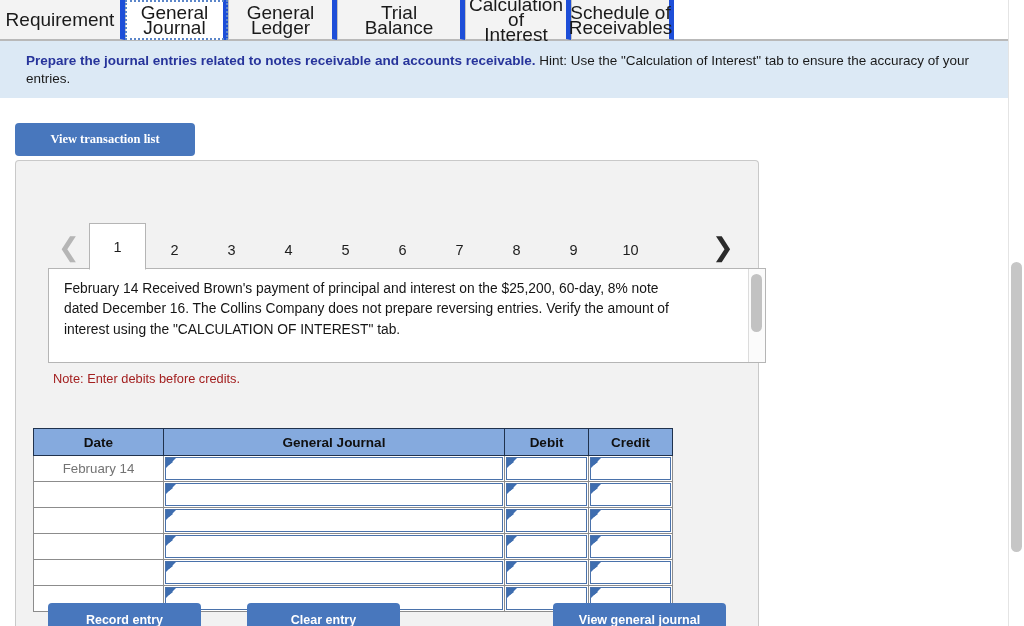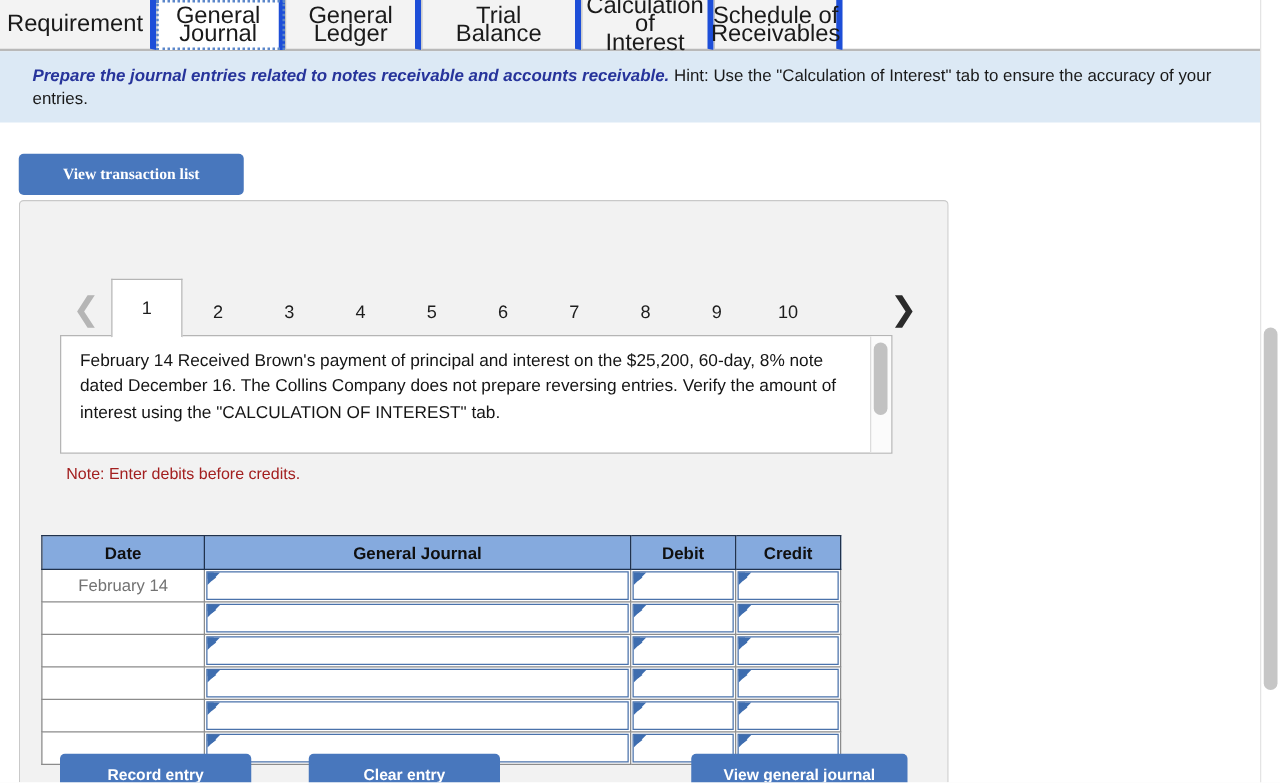--- a/index.html
+++ b/index.html
@@ -44,21 +44,21 @@
   }
   .tab-spacer { flex: 1 1 auto; background:#ffffff; border-bottom:1px solid #b9b9b9; }
 
   
   .banner {
     position: absolute; left: 0; top: 41px; width: 1008px; height: 57px;
     background: #dce9f5;
     padding: 11px 12px 0 26px;
     font-size: 13.5px; line-height: 18px; color: #1a1a1a;
   }
-  .banner .lead { font-weight: bold; font-style: italic; color: #27349b; }
+  .banner .lead { font-weight: bold; color: #27349b; }
 
   
   .btn {
     background: #4877bd;
     color: #ffffff;
     font-weight: bold;
     font-size: 12.5px;
     border: none;
     border-radius: 4px;
     cursor: pointer;
@@ -108,21 +108,21 @@
     background: #ffffff;
     border: 1px solid #b5b5b5;
     border-bottom: 1px solid #ffffff;
     height: 47px;
     position: relative; z-index: 3;
   }
 
   
   .descbox {
     position: absolute; left: 48px; top: 268px;
-    width: 666px; height: 95px;
+    width: 718px; height: 95px;
     background: #ffffff;
     border: 1px solid #b5b5b5;
     overflow: hidden;
   }
   .descbox .txt {
     padding: 10px 14px 0 15px;
     font-size: 13.8px; line-height: 20.3px; color: #151515;
     width: 640px;
   }
   .descbox-track {

